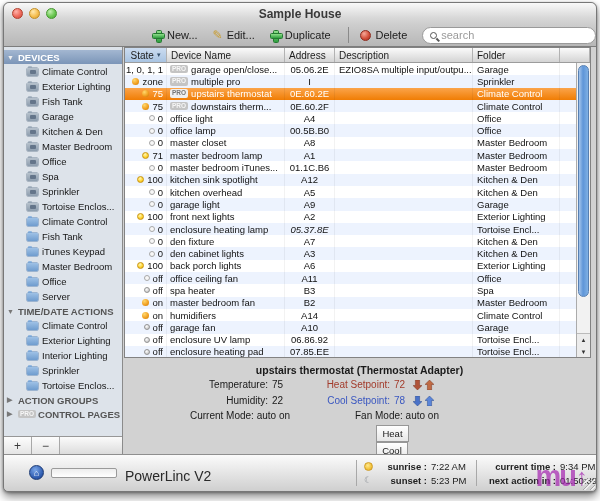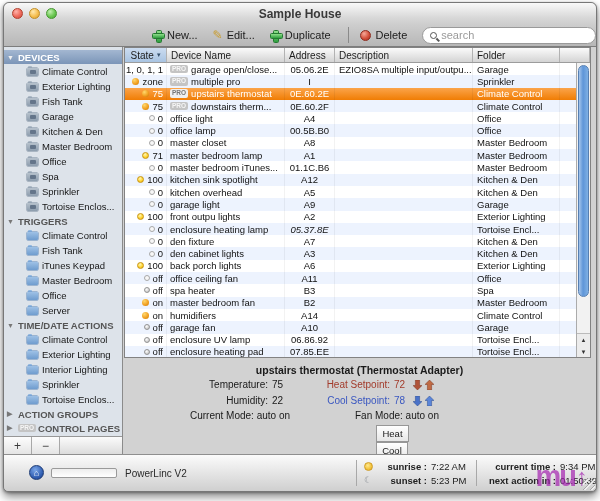--- a/index.html
+++ b/index.html
@@ -116,21 +116,21 @@
     padding:0 5px; flex:none; }
   .btn + .btn.grp { margin-left:-1px; }
   
   .statusbar { height:37px; flex:none; border-top:1px solid #8f8f8f; position:relative;
     background:linear-gradient(#fbfbfb,#cfcfcf); border-radius:0 0 5px 5px; }
   .house { position:absolute; left:25px; top:10px; width:15px; height:15px; border-radius:50%;
     background:radial-gradient(circle at 40% 30%, #7aa6e8, #2f5cb0 65%, #1d3d84); border:1px solid #1c3a74;
     color:#fff; font-size:9px; display:flex; align-items:center; justify-content:center; }
   .pbar { position:absolute; left:47px; top:13px; width:66px; height:10px;
     border:1px solid #9a9a9a; border-radius:2px; background:linear-gradient(#ededed,#ffffff); }
-  .plabel { position:absolute; left:121px; top:13px; font-size:10px; color:#2a2a2a; }
+  .plabel { position:absolute; left:121px; top:13px; font-size:14px; color:#2a2a2a; }
   .sdiv1 { position:absolute; left:352px; top:5px; bottom:5px; width:1px; background:#a8a8a8; }
   .sdiv2 { position:absolute; left:472px; top:5px; bottom:5px; width:1px; background:#a8a8a8; }
   .sun-col { position:absolute; left:360px; top:4px; }
   .s-row { display:flex; align-items:center; height:14px; }
   .s-ic { width:13px; display:flex; align-items:center; }
   .sun { width:9px; height:9px; border-radius:50%; background:radial-gradient(circle at 40% 35%, #ffe98f, #f2c23a 60%, #dda52b); border:1px solid #cf9d28; }
   .moon { font-size:9px; color:#8a8f96; line-height:9px; }
   .s-lab { width:50px; text-align:right; font-weight:bold; font-size:9.5px; color:#222; margin-right:4px; }
   .s-val { font-size:9.5px; color:#222; }
   .time-col { position:absolute; left:479px; top:4px; }
@@ -221,24 +221,20 @@
             <span>Spa</span>
           </div>
           <div class="sb-item">
             <span class="fold device"></span>
             <span>Sprinkler</span>
           </div>
           <div class="sb-item">
             <span class="fold device"></span>
             <span>Tortoise Enclos...</span>
           </div>
-          <div class="sb-header">
-            <span class="tri">▼</span>
-            <span>TRIGGERS</span>
-          </div>
           <div class="sb-item">
             <span class="fold plain"></span>
             <span>Climate Control</span>
           </div>
           <div class="sb-item">
             <span class="fold plain"></span>
             <span>Fish Tank</span>
           </div>
           <div class="sb-item">
             <span class="fold plain"></span>
@@ -476,21 +472,21 @@
               <div class="td desc" style="width: 138px;"></div>
               <div class="td folder" style="width: 87px;">Garage</div>
               <div class="td" style="flex: 1 1 0%; border-right: none;"></div>
             </div>
             <div class="tr">
               <div class="td state" style="width: 42px;">
                 <span class="st-ic bulb-on"></span>
                 <span>100</span>
               </div>
               <div class="td name" style="width: 118px;">
-                <span>front outpu lights</span>
+                <span>front next lights</span>
               </div>
               <div class="td addr" style="width: 50px;">A2</div>
               <div class="td desc" style="width: 138px;"></div>
               <div class="td folder" style="width: 87px;">Exterior Lighting</div>
               <div class="td" style="flex: 1 1 0%; border-right: none;"></div>
             </div>
             <div class="tr alt">
               <div class="td state" style="width: 42px;">
                 <span class="st-ic bulb-off"></span>
                 <span>0</span>

